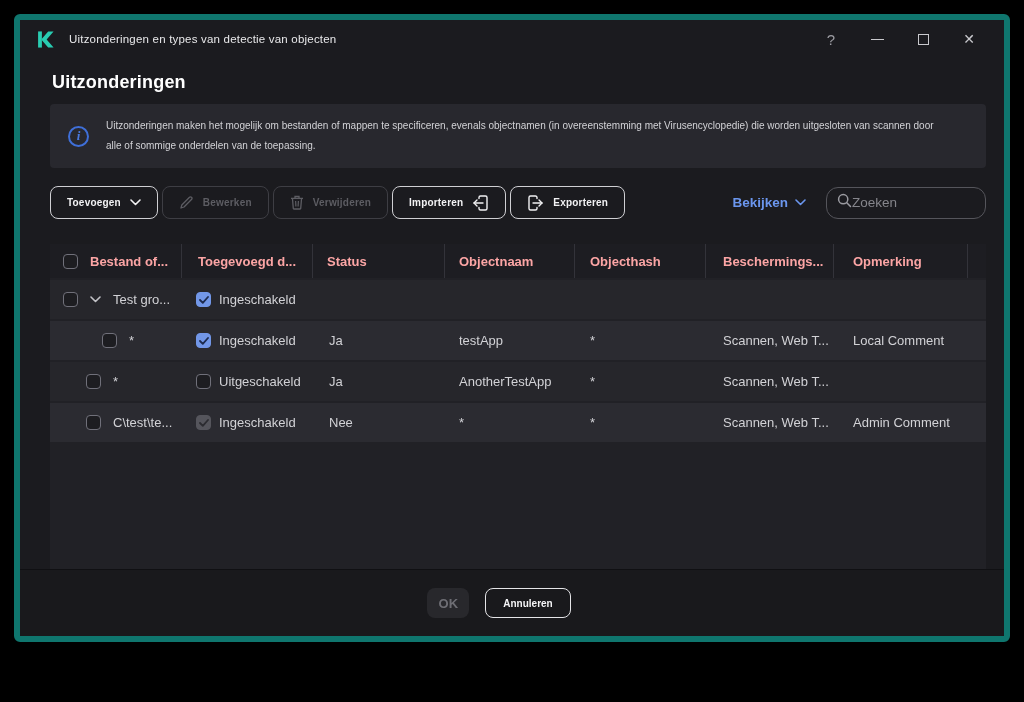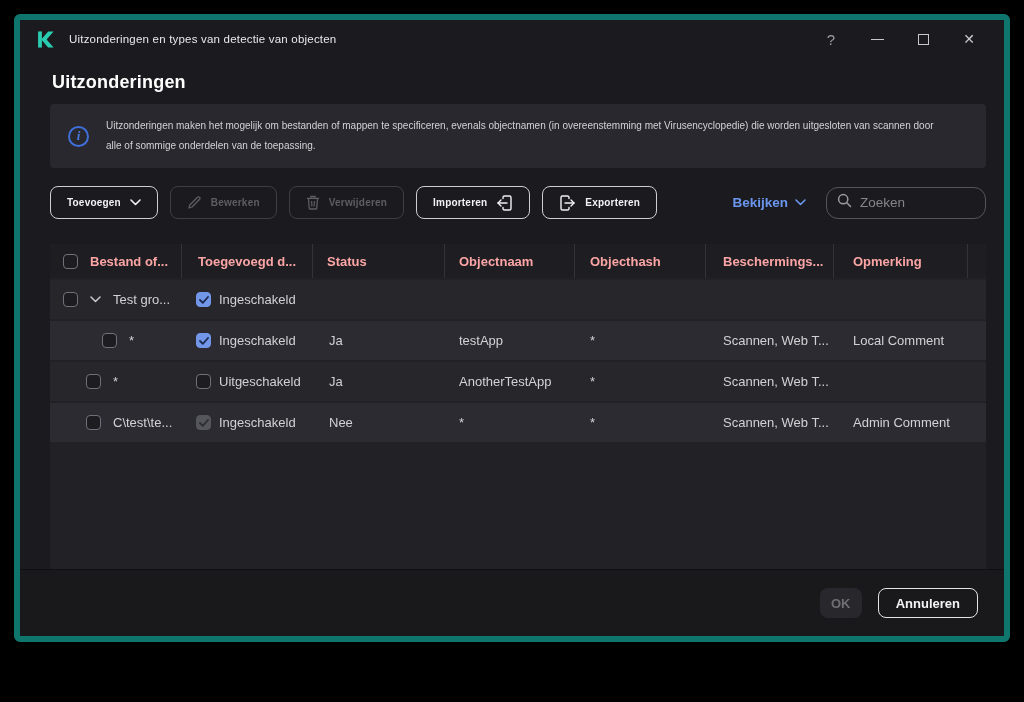--- a/index.html
+++ b/index.html
@@ -29,27 +29,27 @@
     color:#4a7ae0; font-size:13px; font-weight:bold; display:flex; align-items:center; justify-content:center;
     margin:0 17px 0 18px; flex:0 0 auto; font-family:"Liberation Serif", serif; font-style:italic; }
   .info-text { font-size:10px; line-height:20px; color:#d2d2d6; padding-right:48px; }
 
   
   .toolbar { position:absolute; left:30px; top:166px; width:936px; height:33px;
     display:flex; align-items:center; }
   .btn { height:33px; display:flex; align-items:center; gap:9px; padding:0 16px;
     border:1px solid #cfcfd3; border-radius:8px; background:transparent;
     color:#f2f2f4; font-size:10px; font-weight:bold; font-family:inherit; letter-spacing:.2px; }
-  .btn + .btn { margin-left:12px; }
+  .btn + .btn { margin-left:4px; }
   .btn.disabled { border-color:#3e3e44; color:#5d5d63; }
   .btn svg { display:block; }
   .link-view { margin-left:auto; display:flex; align-items:center; gap:7px;
     color:#6b96ee; font-size:13.5px; font-weight:bold; }
   .searchbox { margin-left:20px; width:160px; height:32px; border:1px solid #55555b;
-    border-radius:12px; display:flex; align-items:center; padding:0 10px; gap:8px; background:transparent; }
+    border-radius:12px; display:flex; align-items:center; padding:0 10px; background:transparent; }
   .searchbox input { background:transparent; border:none; outline:none; width:100%;
     color:#e6e6e9; font-size:13.5px; font-family:inherit; }
   .searchbox input::placeholder { color:#85858b; }
 
   
   .table { position:absolute; left:30px; top:224px; width:936px; height:354px;
     background:#212126; }
   .tgrid { display:grid; grid-template-columns:132px 131px 132px 130px 131px 128px 134px 1fr; }
   .thead { height:34px; background:#1d1d22; }
   .thead .hcell { display:flex; align-items:center; font-size:13px; font-weight:bold;
@@ -65,26 +65,26 @@
   .cb { width:15px; height:15px; border-radius:4px; border:1.5px solid #70707a;
     background:#1d1d21; flex:0 0 auto; display:flex; align-items:center; justify-content:center; }
   .cb.checked-blue { background:#7297e8; border-color:#7297e8; }
   .cb.checked-gray { background:#55555c; border-color:#55555c; }
   .cb svg { display:block; }
 
   .chev { display:flex; align-items:center; }
 
   
   .footer { position:absolute; left:0; right:0; bottom:0; height:67px; background:#19191c;
-    border-top:1px solid #101013; display:flex; align-items:center; justify-content:flex-end;
+    border-top:1px solid #101013; display:flex; align-items:center; justify-content:center;
     padding-right:26px; gap:16px; }
   .btn-ok { width:42px; height:30px; background:#28282c; border:none; border-radius:8px;
     color:#6e6e74; font-size:13px; font-weight:bold; font-family:inherit; }
   .btn-cancel { height:30px; padding:0 17px; background:transparent; border:1.5px solid #e4e4e7;
-    border-radius:8px; color:#f4f4f6; font-size:13px; font-weight:bold; font-family:inherit; }
+    border-radius:8px; color:#f4f4f6; font-size:10px; font-weight:bold; font-family:inherit; }
 
   .pl13 { padding-left:13px; } .pl14 { padding-left:14px; } .pl16 { padding-left:16px; }
   .pl15 { padding-left:15px; } .pl17 { padding-left:17px; } .pl19 { padding-left:19px; }
   .pl36 { padding-left:36px; } .pl52 { padding-left:52px; }
   .gap12 { gap:12px; } .gap8 { gap:8px; }
 </style>
 </head>
 <body>
 
 <div class="window">

